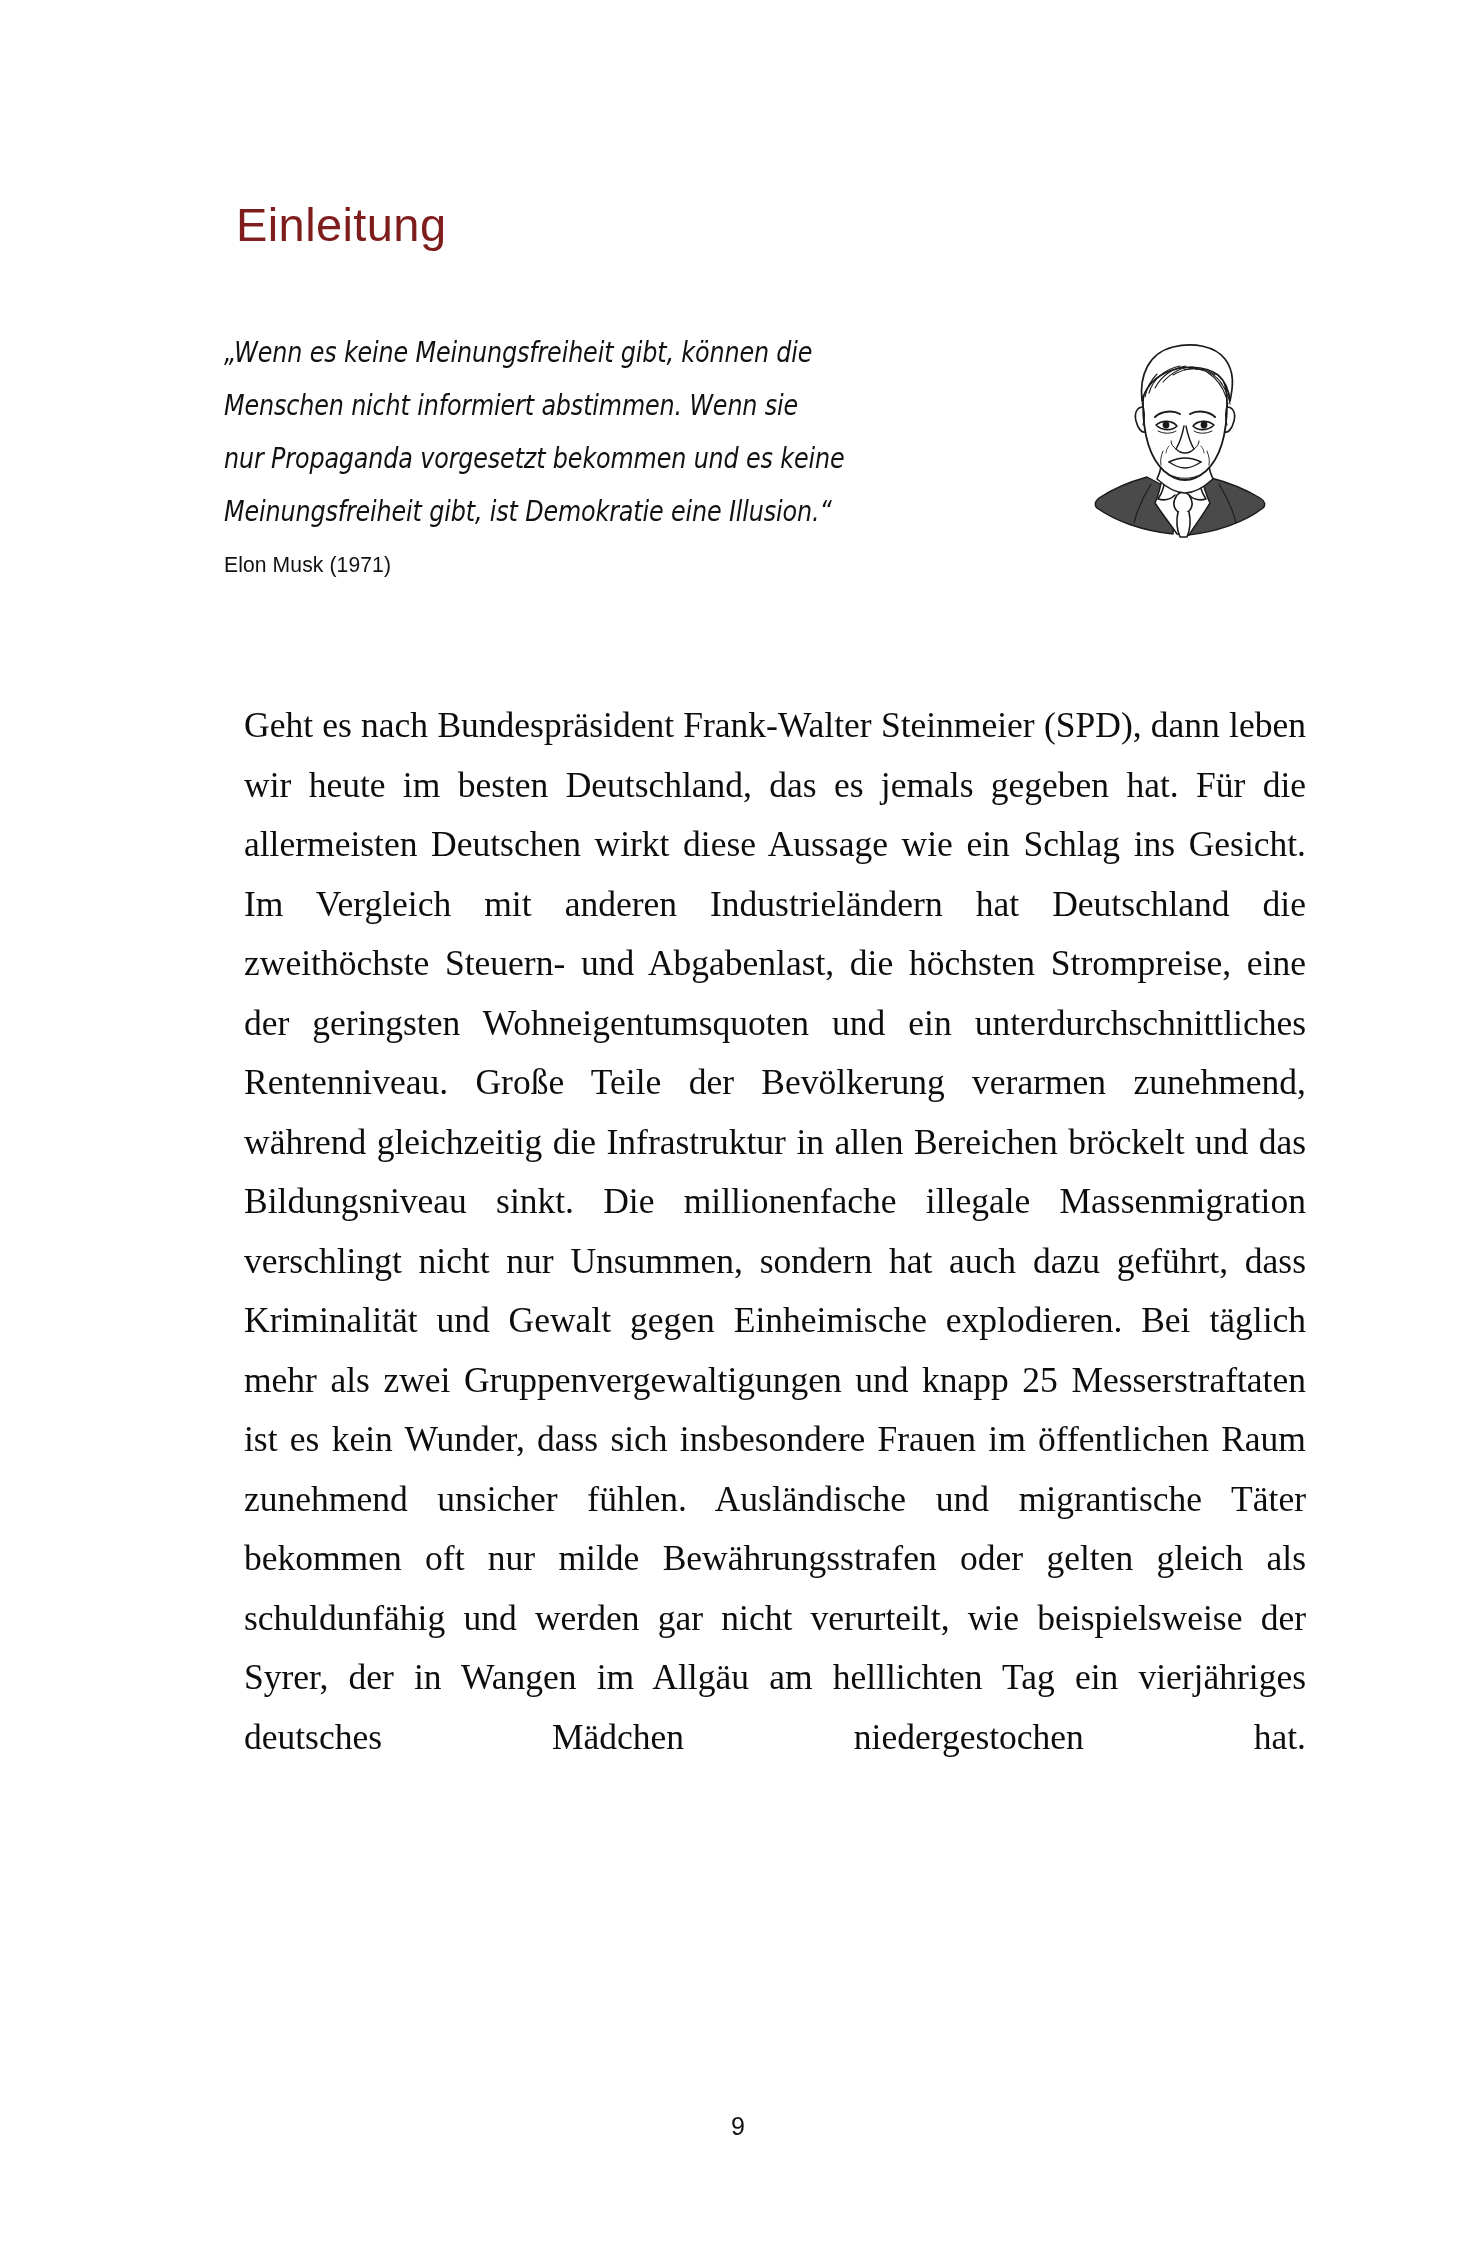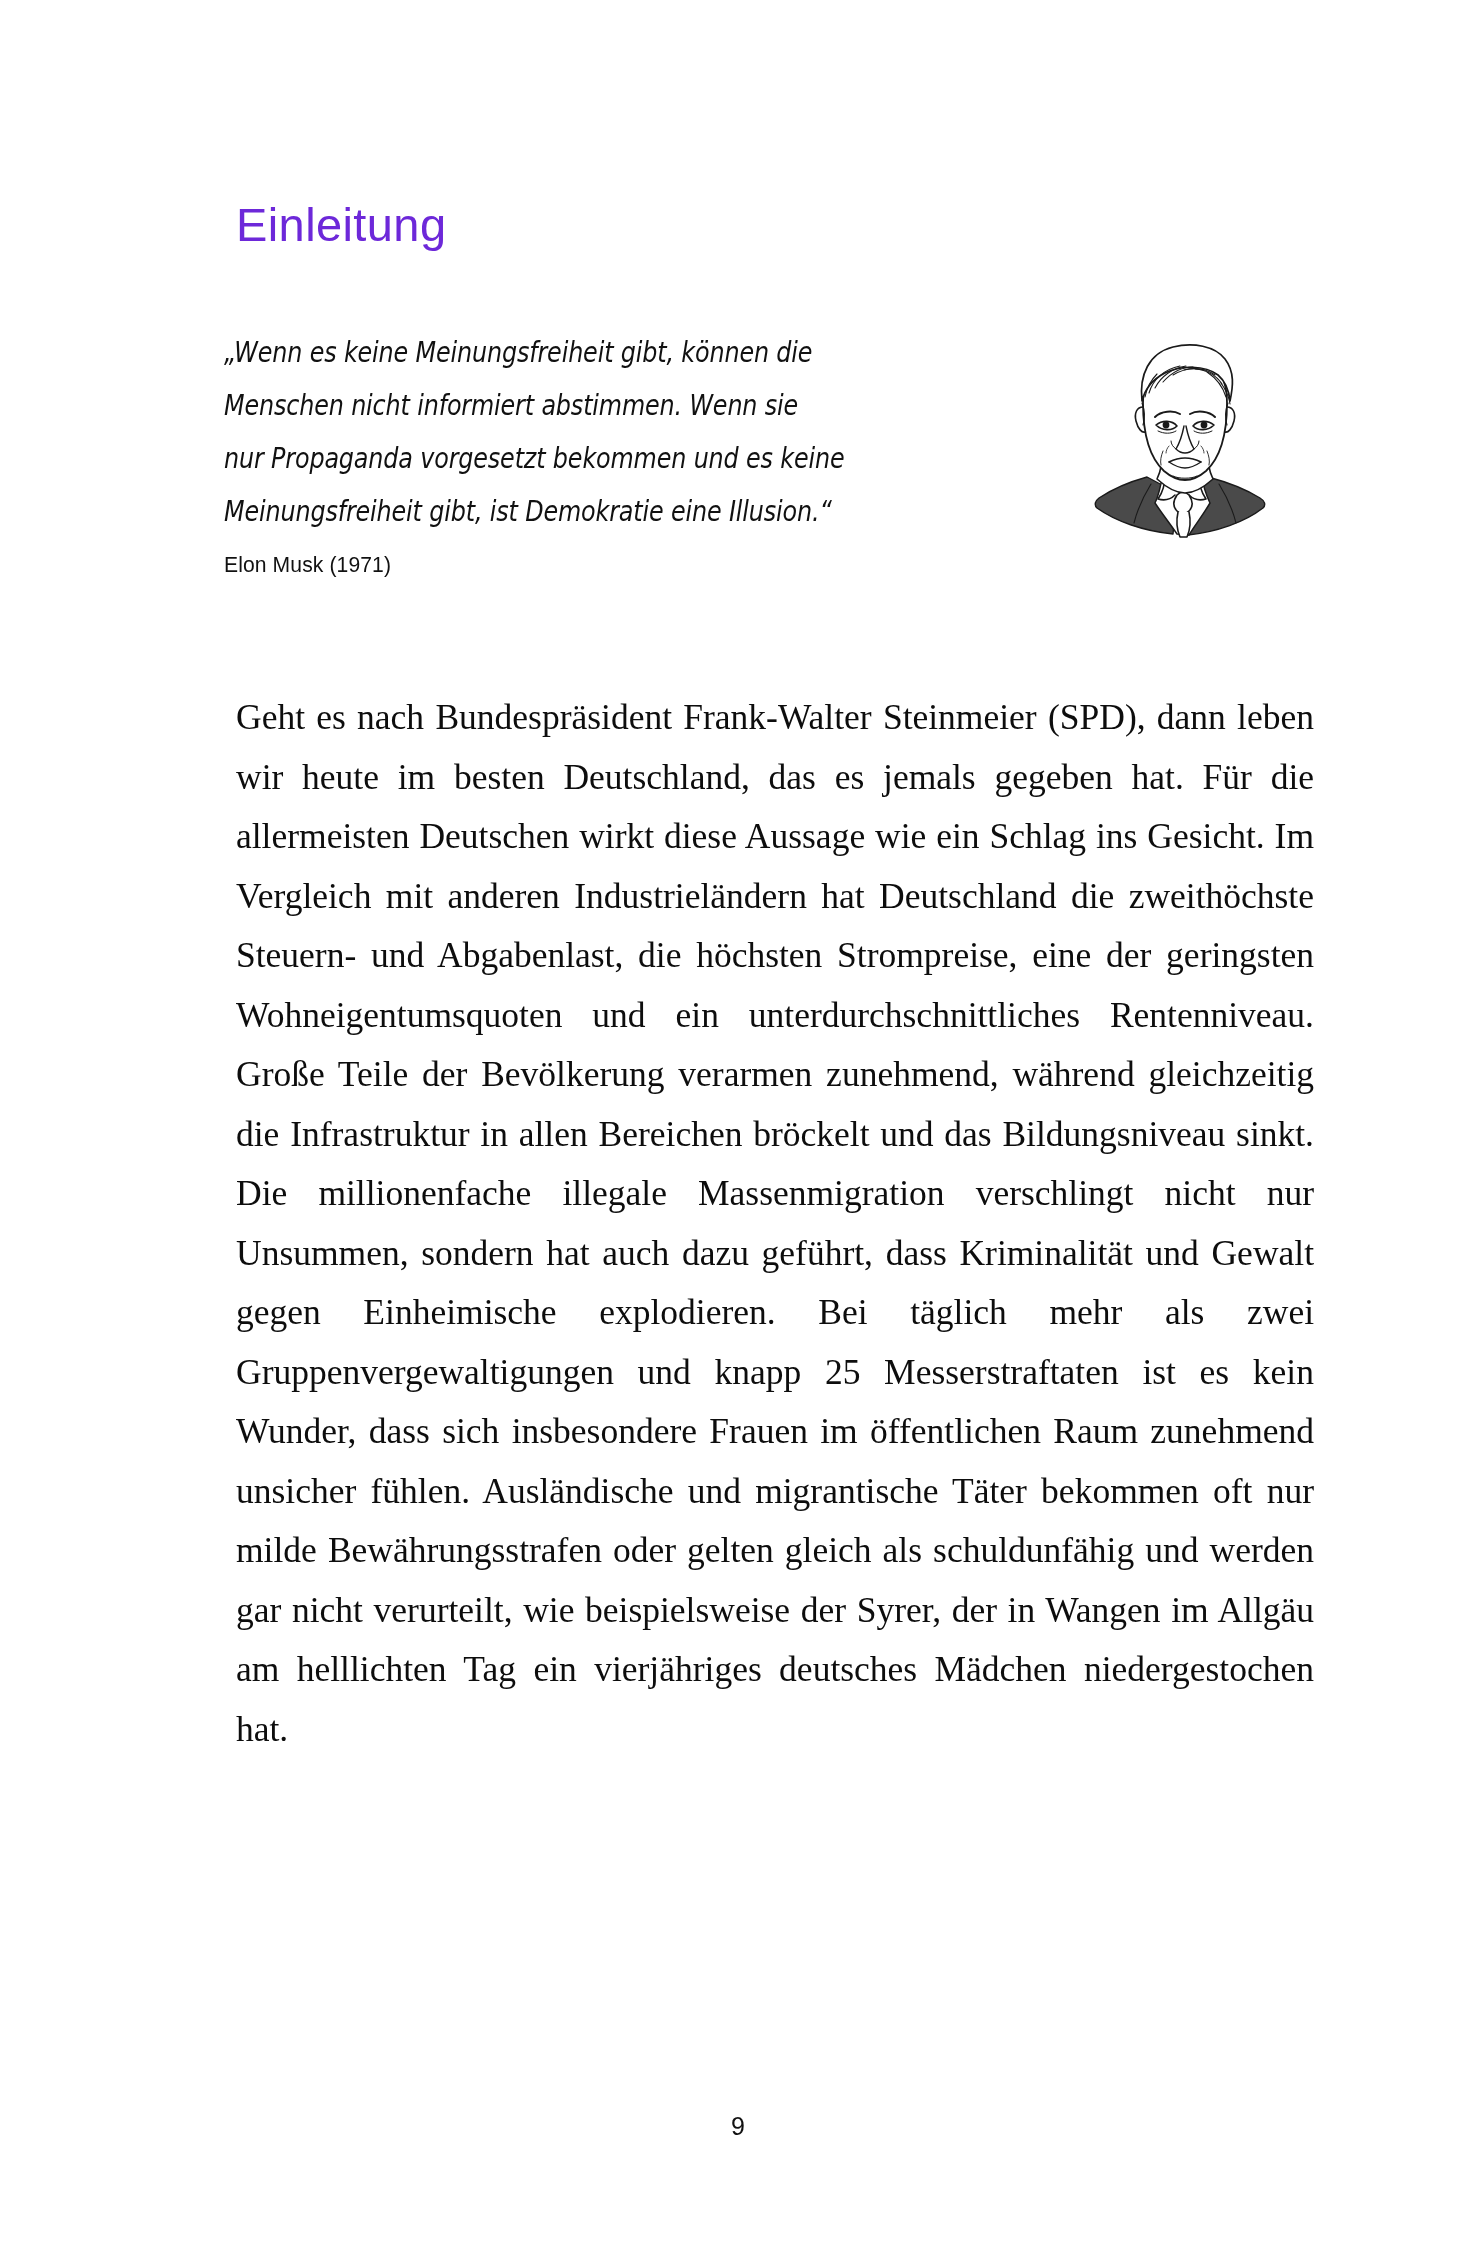--- a/index.html
+++ b/index.html
@@ -22,21 +22,21 @@
 
   
   .chapter-title {
     position: absolute;
     left: 236px;
     top: 168px;
     font-family: "Liberation Sans", "DejaVu Sans", sans-serif;
     font-size: 47px;
     font-weight: 400;
     letter-spacing: 0.4px;
-    color: #6d28d9;
+    color: #7f1d1d;
     line-height: 1.1;
     white-space: nowrap;
   }
 
   
   .quote-block {
     position: absolute;
     left: 224px;
     top: 326px;
     width: 830px;
@@ -89,21 +89,21 @@
     font-family: "Liberation Serif", "DejaVu Serif", serif;
     font-size: 35.5px;
     line-height: 59.5px;
     color: #0d0d0d;
     text-align: justify;
     text-justify: inter-word;
     hyphens: manual;
     -webkit-hyphens: manual;
   }
 
-  .body-text p { margin: 0; }
+  .body-text p { margin: 8px; }
   .body-text p.indented { text-indent: 2.1em; }
 
   
   .body-text p.force-justify:after {
     content: "";
     display: inline-block;
     width: 100%;
   }
 
   

